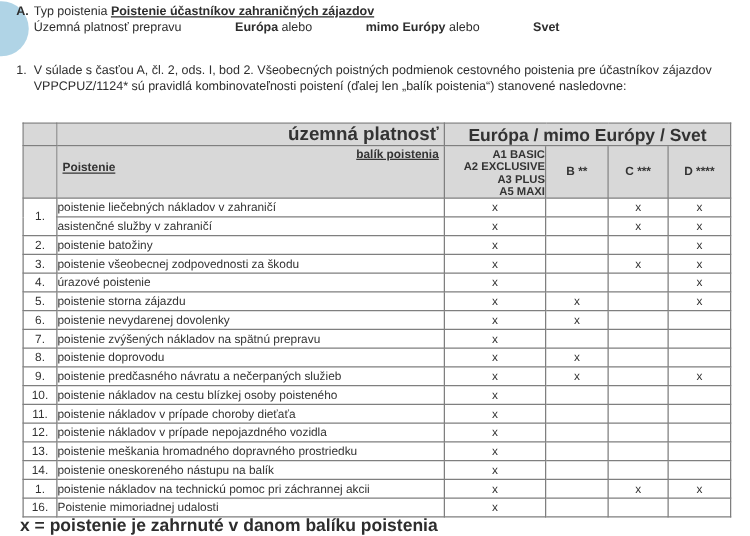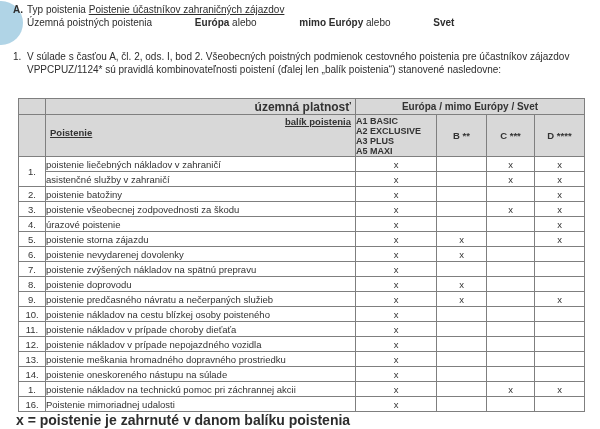--- a/index.html
+++ b/index.html
@@ -13,58 +13,58 @@
   }
   .circle {
     position: absolute; left: -21px; top: 1px;
     width: 44px; height: 44px; border-radius: 50%;
     background: #b0d4e6; z-index: 0;
   }
   .hdr { position: absolute; left: 27px; top: 3px; z-index: 1;
          font-size: 10px; line-height: 13px; white-space: nowrap; }
   .sec-letter { position: absolute; left: 13px; top: 3px; z-index: 1;
                 font-size: 10px; line-height: 13px; font-weight: bold; }
-  .sec-title { font-weight: normal; text-decoration: underline; margin-top: 28px; }
+  .sec-title { font-weight: bold; text-decoration: underline; margin-top: 28px; }
   b.inl { font-weight: bold; padding-left: 40px; }
   .para-num { position: absolute; left: 13px; top: 50px; font-size: 10px; line-height: 13px; }
   .para-text { position: absolute; left: 27px; top: 50px; width: 562px;
                font-size: 10px; line-height: 13px; }
   table.combin {
     position: absolute; left: 18px; top: 98px;
     width: 566px; border-collapse: collapse; table-layout: fixed;
     font-size: 9.5px; color: #333333; z-index: 1;
   }
   table.combin td, table.combin th { border: 1px solid #7f7f7f; padding: 0; overflow: hidden; }
   table.combin thead th { background: #d8d8d8; font-weight: bold; }
   tr.h1 { height: 16px; }
   tr.h2 { height: 41px; }
   tbody tr { height: 15px; }
-  .th-terr { text-align: right; padding-right: 4px !important; font-size: 12px; }
-  .th-region { font-size: 10px; }
+  .th-terr { text-align: right; padding-right: 4px !important; font-size: 15px; }
+  .th-region { font-size: 14px; }
   .corner-wrap { height: 41px; display: flex; flex-direction: column;
                  justify-content: space-between; text-decoration: underline; }
   .corner-pkg { align-self: flex-end; padding-right: 4px; padding-top: 1px; }
   .corner-ins { align-self: flex-start; padding-left: 4px; padding-bottom: 18px; }
-  .th-pkg-a { text-align: left; white-space: pre-line; font-size: 9px; line-height: 10px; }
+  .th-pkg-a { text-align: right; white-space: pre-line; font-size: 9px; line-height: 10px; }
   .th-pkg { text-align: center; font-size: 9.5px; }
   td.num { text-align: center; }
   td.lbl { padding-left: 4px; margin-top: 48px; }
   td.mk { text-align: center; }
   .legend { position: absolute; left: 16px; top: 412px; font-size: 14px; z-index: 1; font-weight: bold; }
 </style>
 </head>
 <body>
 
 <div class="circle"></div>
 
 <span class="sec-letter">A.</span>
 
 <div class="hdr">
   <div><span>Typ poistenia</span> <span class="sec-title">Poistenie účastníkov zahraničných zájazdov</span></div>
-  <div><span>Územná poistných poistenia</span> <b class="inl">Európa</b> <span>alebo</span> <b class="inl">mimo Európy</b> <span>alebo</span> <b class="inl">Svet</b></div>
+  <div><span>Územná platnosť prepravu</span> <b class="inl">Európa</b> <span>alebo</span> <b class="inl">mimo Európy</b> <span>alebo</span> <b class="inl">Svet</b></div>
 </div>
 
 <span class="para-num">1.</span>
 <div class="para-text">V súlade s časťou A, čl. 2, ods. I, bod 2. Všeobecných poistných podmienok cestovného poistenia pre účastníkov zájazdov VPPCPUZ/1124* sú pravidlá kombinovateľnosti poistení (ďalej len „balík poistenia“) stanovené nasledovne:</div>
 
 <table class="combin">
   <colgroup>
     <col style="width:27px">
       <col style="width:310px">
       <col style="width:81px">
@@ -202,21 +202,21 @@
     <tr>
       <td class="num">13.</td>
       <td class="lbl">poistenie meškania hromadného dopravného prostriedku</td>
       <td class="mk">x</td>
       <td class="mk"></td>
       <td class="mk"></td>
       <td class="mk"></td>
     </tr>
     <tr>
       <td class="num">14.</td>
-      <td class="lbl">poistenie oneskoreného nástupu na súlade</td>
+      <td class="lbl">poistenie oneskoreného nástupu na balík</td>
       <td class="mk">x</td>
       <td class="mk"></td>
       <td class="mk"></td>
       <td class="mk"></td>
     </tr>
     <tr>
       <td class="num">1.</td>
       <td class="lbl">poistenie nákladov na technickú pomoc pri záchrannej akcii</td>
       <td class="mk">x</td>
       <td class="mk"></td>

